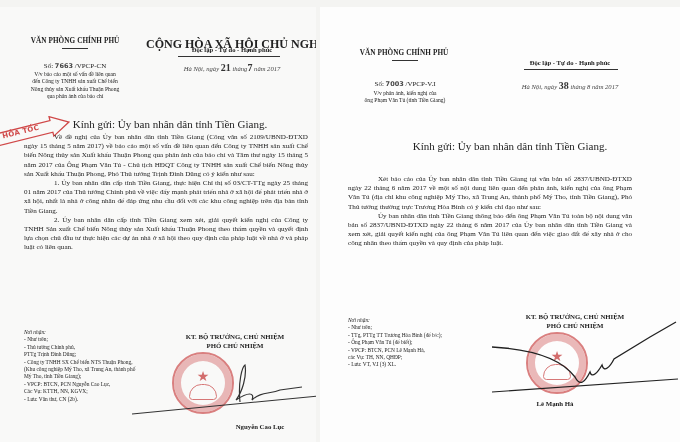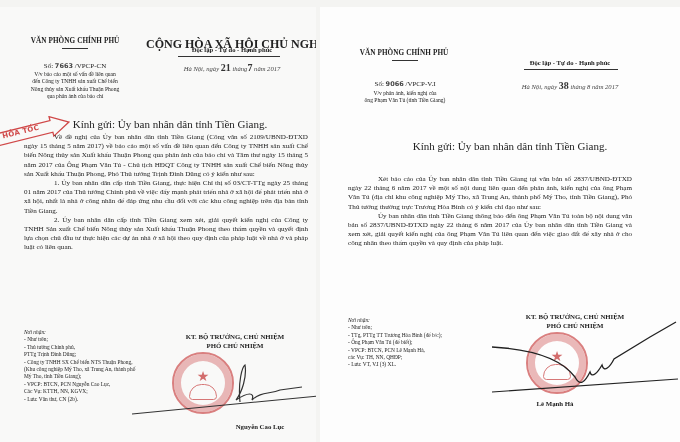--- a/index.html
+++ b/index.html
@@ -110,21 +110,21 @@
 <div id="right-page" class="page">
 
   <div class="abs hdr-left" style="left:24px; top:42px; width:120px;">VĂN PHÒNG CHÍNH PHỦ</div>
   <div class="rule" style="left:72px; top:53px; width:26px;"></div>
 
   <div class="abs hdr-sub" style="left:150px; top:52px; width:200px;">Độc lập - Tự do - Hạnh phúc</div>
   <div class="rule" style="left:204px; top:62px; width:94px;"></div>
 
   <div class="abs docno" style="left:20px; top:73px; width:130px;">
     <span>Số:</span>
-    <span class="hand">9066</span>
+    <span class="hand">7003</span>
     <span>/VPCP-V.I</span>
   </div>
   <div class="abs subject" style="left:20px; top:83px; width:130px;">
     <div>V/v phản ánh, kiến nghị của</div>
     <div>ông Phạm Văn Tú (tỉnh Tiền Giang)</div>
   </div>
 
   <div class="abs date" style="left:150px; top:73px; width:200px;">
     <span>Hà Nội, ngày</span>
     <span class="hand">38</span>

